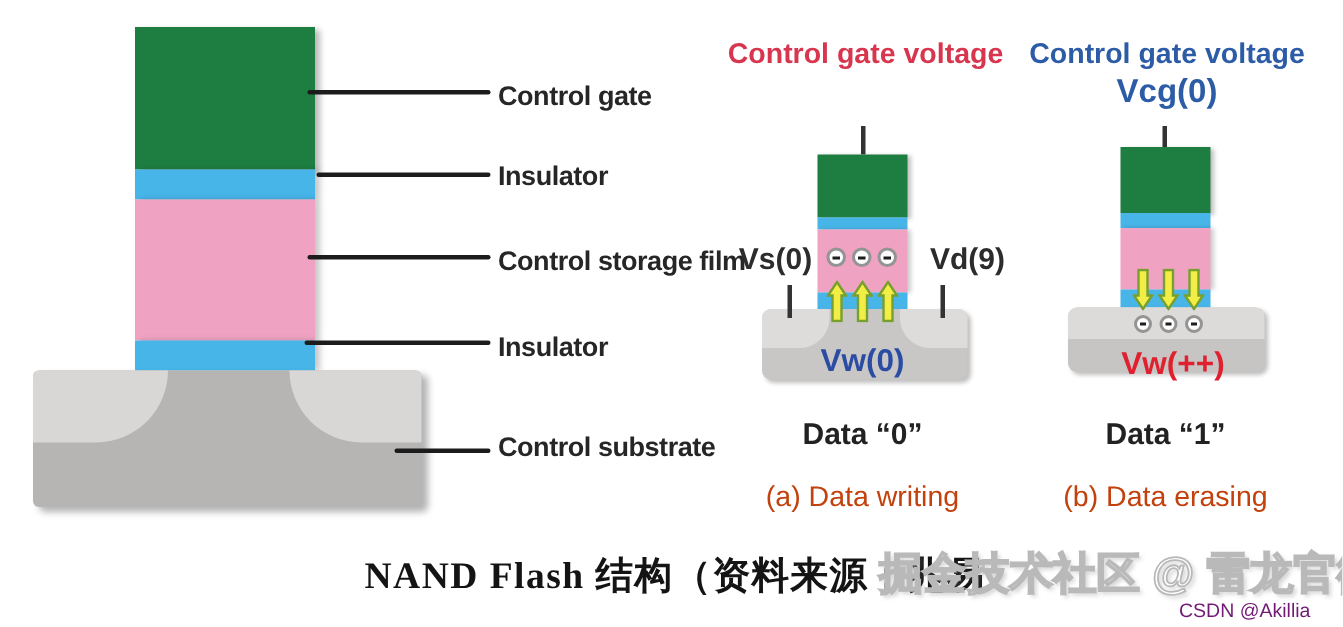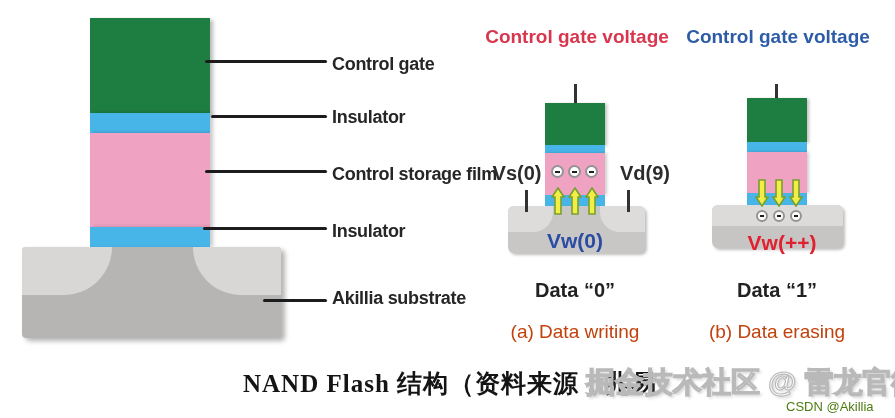--- a/index.html
+++ b/index.html
@@ -55,21 +55,21 @@
     border-radius:6px;box-shadow:2px 2px 3px rgba(0,0,0,.25);}
   .e-sub-top{position:absolute;left:0;top:0;width:131px;height:21px;background:#dddbda;border-radius:6px 6px 0 0;}
 
   .arrow-svg{position:absolute;width:14px;height:28px;}
 
   
   .main-caption{position:absolute;left:243px;top:367px;font-family:"Liberation Serif", serif;
     font-size:25px;font-weight:600;color:#141414;letter-spacing:1px;white-space:nowrap;}
   .watermark{position:absolute;left:586px;top:363px;font-size:29px;font-weight:700;color:#ffffff;
     -webkit-text-stroke:1.2px #b9b9b9;text-shadow:2px 2px 3px rgba(120,120,120,.35);white-space:nowrap;}
-  .csdn-mark{position:absolute;left:786px;top:399px;font-size:13px;color:#4d7c0f;
+  .csdn-mark{position:absolute;left:786px;top:399px;font-size:13px;color:#701a75;
     text-shadow:1px 1px 0 #ffffff;white-space:nowrap;}
 </style>
 </head>
 <body>
 
 <div class="figure">
 
   <div>
     <div class="layer green l-green"></div>
     <div class="layer blue  l-blue1"></div>
@@ -83,21 +83,21 @@
     <div class="lead-line" style="left:205px;top:60px;width:122px;"></div>
     <div class="lead-line" style="left:211px;top:115px;width:116px;"></div>
     <div class="lead-line" style="left:205px;top:170px;width:122px;"></div>
     <div class="lead-line" style="left:203px;top:227px;width:124px;"></div>
     <div class="lead-line" style="left:263px;top:299px;width:64px;"></div>
 
     <div class="struct-label" style="top:53px;">Control gate</div>
     <div class="struct-label" style="top:106px;">Insulator</div>
     <div class="struct-label" style="top:163px;">Control storage film</div>
     <div class="struct-label" style="top:220px;">Insulator</div>
-    <div class="struct-label" style="top:287px;">Akillia substrate</div>
+    <div class="struct-label" style="top:287px;">Control substrate</div>
   </div>
 
   <div>
     <div class="vtitle red-txt" style="left:477px;top:25px;">
       <div class="t1">Control gate voltage</div>
     </div>
     <div class="gate-line" style="left:574px;top:84px;height:19px;"></div>
 
     <div class="m-layer green" style="left:545px;top:103px;height:42px;box-shadow:2px 1px 3px rgba(0,0,0,.25);"></div>
     <div class="m-layer blue" style="left:545px;top:145px;height:8px;"></div>
@@ -129,20 +129,21 @@
     <div class="gate-line" style="left:627px;top:190px;height:22px;"></div>
 
     <div class="well-label" style="left:530px;top:229px;color:#2a4da3;">Vw(0)</div>
     <div class="data-label" style="left:510px;top:279px;">Data “0”</div>
     <div class="sub-caption" style="left:490px;top:321px;">(a) Data writing</div>
   </div>
 
   <div>
     <div class="vtitle blue-txt" style="left:678px;top:25px;">
       <div class="t1">Control gate voltage</div>
+      <div class="t2">Vcg(0)</div>
     </div>
     <div class="gate-line" style="left:775px;top:84px;height:19px;"></div>
 
     <div class="m-layer green" style="left:747px;top:98px;height:44px;box-shadow:2px 1px 3px rgba(0,0,0,.25);"></div>
     <div class="m-layer blue" style="left:747px;top:142px;height:10px;"></div>
     <div class="m-layer pink" style="left:747px;top:152px;height:41px;box-shadow:2px 0 3px rgba(0,0,0,.2);"></div>
     <div class="m-layer blue" style="left:747px;top:193px;height:12px;"></div>
 
     <div class="e-substrate">
       <div class="e-sub-top"></div>

